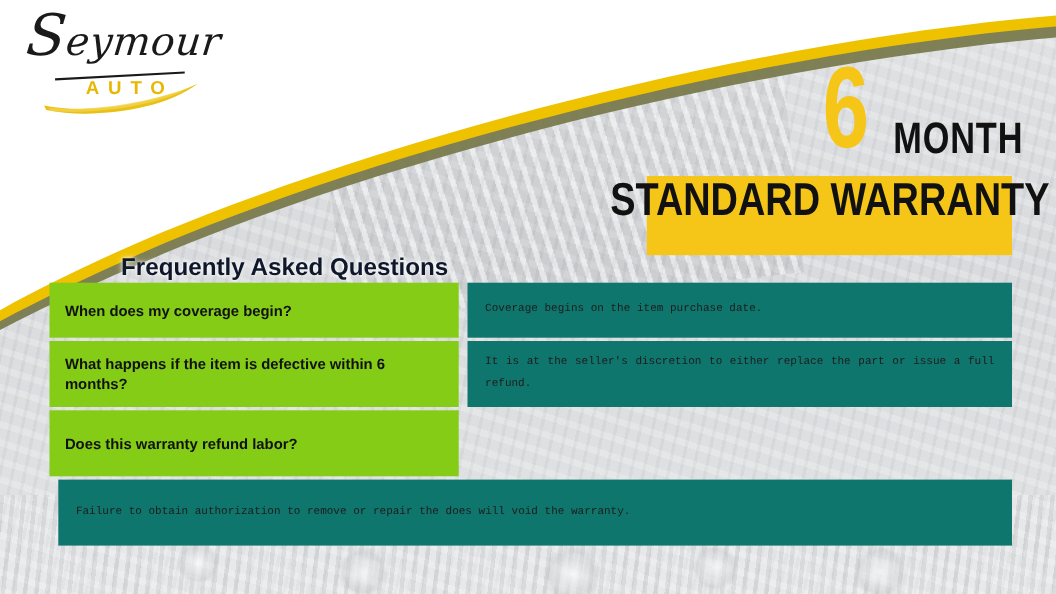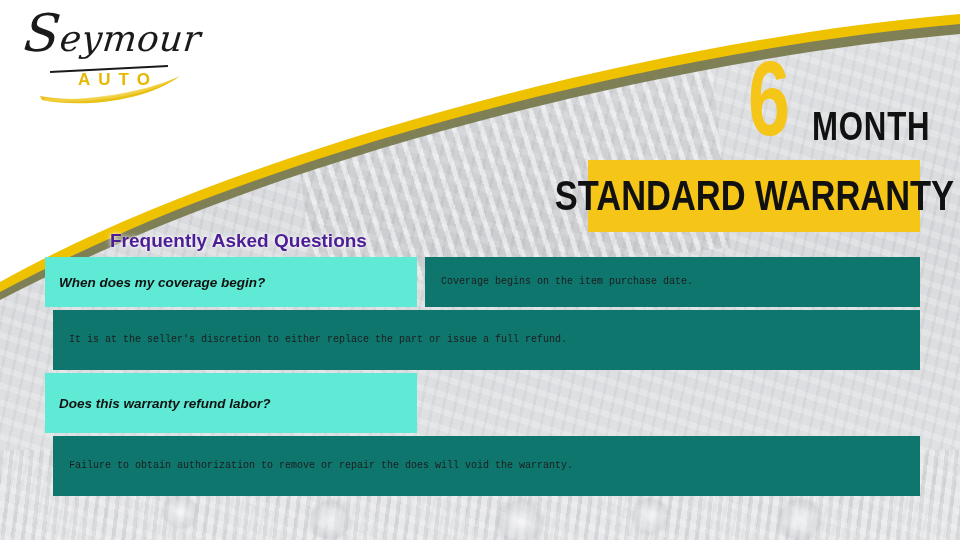--- a/index.html
+++ b/index.html
@@ -174,69 +174,68 @@
     letter-spacing: 1px;
   }
   .warranty-banner {
     position: absolute;
     left: 588px;
     top: 160px;
     width: 332px;
     height: 72px;
     background: #f5c518;
     display: flex;
-    align-items: center;
+    align-items: flex-start;
     justify-content: center;
   }
   .warranty-banner span {
     font-family: "Liberation Sans", sans-serif;
     font-weight: bold;
     font-size: 42px;
     line-height: 42px;
     color: #111111;
     transform: scaleX(.82);
     letter-spacing: 0px;
     white-space: nowrap;
   }
 
   
   .faq-title {
     position: absolute;
     left: 110px;
     top: 230px;
     font-family: "Liberation Sans", sans-serif;
     font-weight: bold;
-    font-size: 19px;
-    color: #4c1d95;
+    font-size: 22px;
+    color: #0f172a;
     text-shadow: 0 0 3px rgba(255,255,255,.9), 0 0 6px rgba(255,255,255,.7);
   }
 
   .faq-table {
     position: absolute;
     left: 45px;
     top: 257px;
     width: 875px;
   }
   .faq-row {
     display: flex;
     margin-bottom: 3px;
   }
   .q-cell {
     width: 372px;
-    background: #5eead4;
+    background: #84cc16;
     box-sizing: border-box;
     padding: 11px 14px 11px 14px;
     font-family: "Liberation Sans", sans-serif;
     font-weight: bold;
     font-size: 13.5px;
     line-height: 19px;
     color: #111111;
     display: flex;
     align-items: center;
-    font-style: italic;
   }
   .gap-cell {
     width: 8px;
   }
   .a-cell {
     flex: 1;
     background: #0f766e;
     box-sizing: border-box;
     padding: 11px 16px 11px 16px;
     font-family: Liberation Mono, monospace;
@@ -291,20 +290,21 @@
 
   <div class="faq-table">
 
     <div class="faq-row row-h1">
       <div class="q-cell">When does my coverage begin?</div>
       <div class="gap-cell"></div>
       <div class="a-cell">Coverage begins on the item purchase date.</div>
     </div>
 
     <div class="faq-row row-h2">
+      <div class="q-cell">What happens if the item is defective within 6 months?</div>
       <div class="gap-cell"></div>
       <div class="a-cell">It is at the seller's discretion to either replace the part or issue a full refund.</div>
     </div>
 
     <div class="faq-row row-h2">
       <div class="q-cell">Does this warranty refund labor?</div>
       <div class="gap-cell"></div>
     </div>
 
     <div class="faq-row row-h2">

